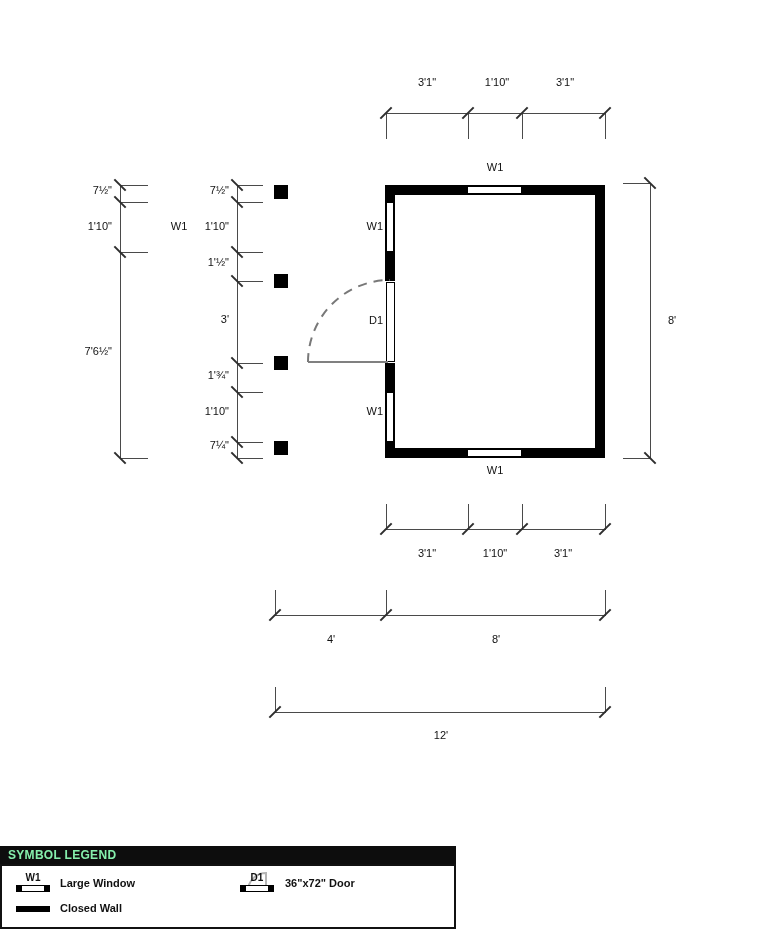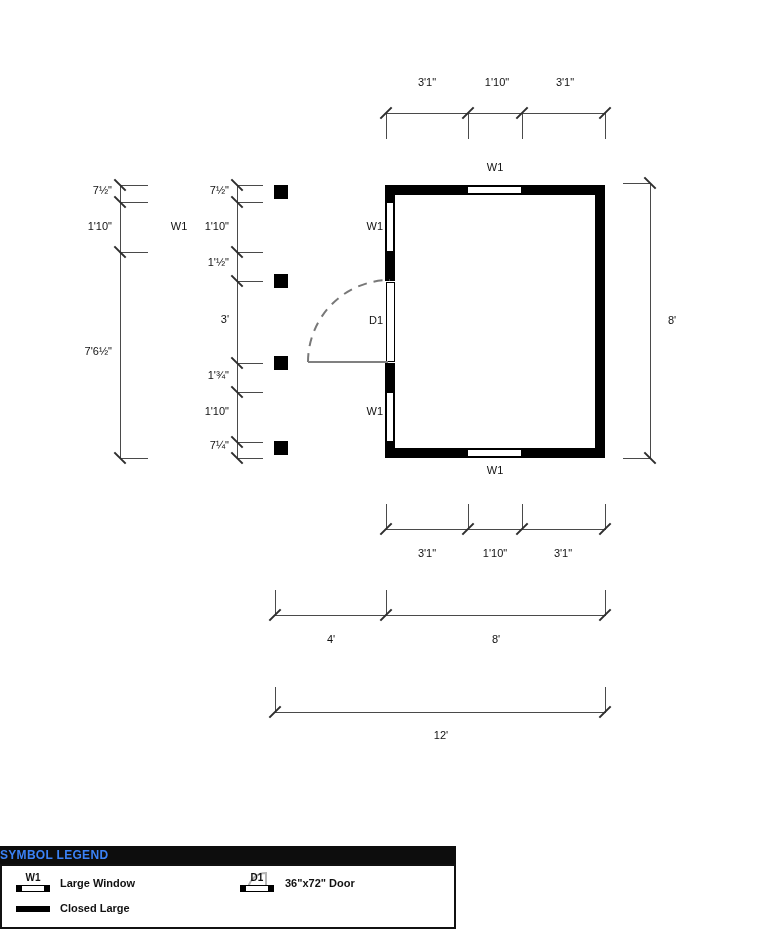--- a/index.html
+++ b/index.html
@@ -8,21 +8,21 @@
   .win{position:absolute;background:#fff;border:1px solid #000;box-sizing:border-box;}
   .gap{position:absolute;background:#fff;}
   .post{position:absolute;width:14px;height:14px;background:#000;}
   .dl{position:absolute;background:#4a4a4a;}
   .tk{position:absolute;width:16px;height:2px;background:#2e2e2e;}
   .tkh{transform:rotate(-45deg);}
   .tkv{transform:rotate(45deg);}
   .lb{position:absolute;font-size:11px;color:#111;white-space:nowrap;line-height:13px;}
   .c{text-align:center;}
   .r{text-align:right;}
-  #legend-header{position:absolute;left:0;top:846px;width:456px;height:18px;background:#0d0d0d;color:#3b82f6;font-weight:bold;font-size:12px;line-height:18px;box-sizing:border-box;letter-spacing:.3px;}
+  #legend-header{position:absolute;left:0;top:846px;width:456px;height:18px;background:#0d0d0d;color:#86efac;font-weight:bold;font-size:12px;line-height:18px;padding-left:8px;box-sizing:border-box;letter-spacing:.3px;}
   #legend-body{position:absolute;left:0;top:864px;width:456px;height:65px;border:2px solid #111;box-sizing:border-box;background:#fff;}
   .sym-bar{position:absolute;width:34px;height:7px;background:#000;}
   .sym-bar .inner{position:absolute;left:6px;right:6px;top:1px;bottom:1px;background:#fff;}
   .sym-code{position:absolute;width:34px;text-align:center;font-weight:bold;font-size:10px;color:#111;}
   .sym-text{position:absolute;font-weight:bold;font-size:11px;color:#111;white-space:nowrap;}
 </style>
 </head>
 <body>
 
 <div id="canvas">
@@ -157,16 +157,16 @@
     <svg style="position:absolute;left:238px;top:0;" width="40" height="26" viewBox="0 0 40 26">
       <path d="M 8 25 A 18 18 0 0 1 26 7 L 26 25" stroke="#b5b5b5" stroke-width="2" fill="none"></path>
     </svg>
     <div class="sym-code" style="left:238px;top:6px;">D1</div>
     <div class="sym-bar" style="left:238px;top:19px;">
         <div class="inner"></div>
       </div>
     <div class="sym-text" style="left:283px;top:11px;">36"x72" Door</div>
 
     <div style="position:absolute;left:14px;top:40px;width:34px;height:6px;background:#000;"></div>
-    <div class="sym-text" style="left:58px;top:36px;">Closed Large</div>
+    <div class="sym-text" style="left:58px;top:36px;">Closed Wall</div>
   </div>
 
 </div>
 
 </body></html>

